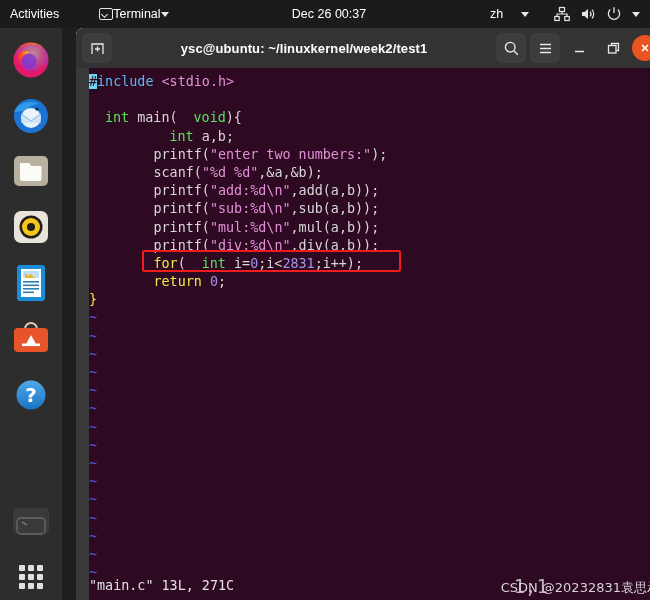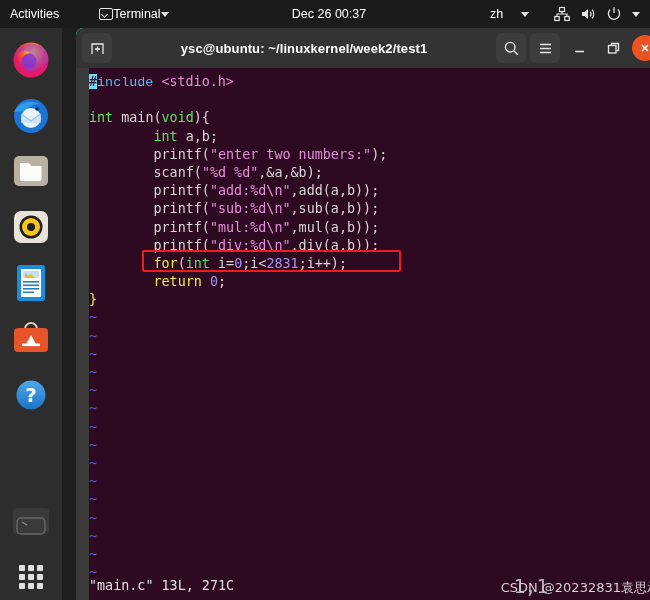--- a/index.html
+++ b/index.html
@@ -90,22 +90,22 @@
     font-size: 13.4px; line-height: 18.2px;
     color: #d8d8d8; white-space: pre;
   }
   #edge {
     position: absolute; left: 0; top: 0; width: 13px; height: 532px;
     background: #3a3a3a;
   }
   #lines { position: absolute; left: 13px; top: 5px; }
   .ln { height: 18.2px; white-space: pre; }
   .kw   { color: #eded4a; }          
-  .typ  { color: #5ee05e; }          
-  .inc  { color: #5bb8f5; font-family: Liberation Mono, monospace; }          
+  .typ  { color: #5ee05e; padding-left: 16px; }          
+  .inc  { color: #5bb8f5; }          
   .str  { color: #e58fd8; }          
   .num  { color: #a393e8; }          
   .pln  { color: #d8d8d8; }
   .tilde{ color: #4f5bd5; }
   .cursor { background: #6fd8f0; color: #2d0922; }
 
   
   #redbox {
     position: absolute; left: 66px; top: 182px;
     width: 259px; height: 22px;

